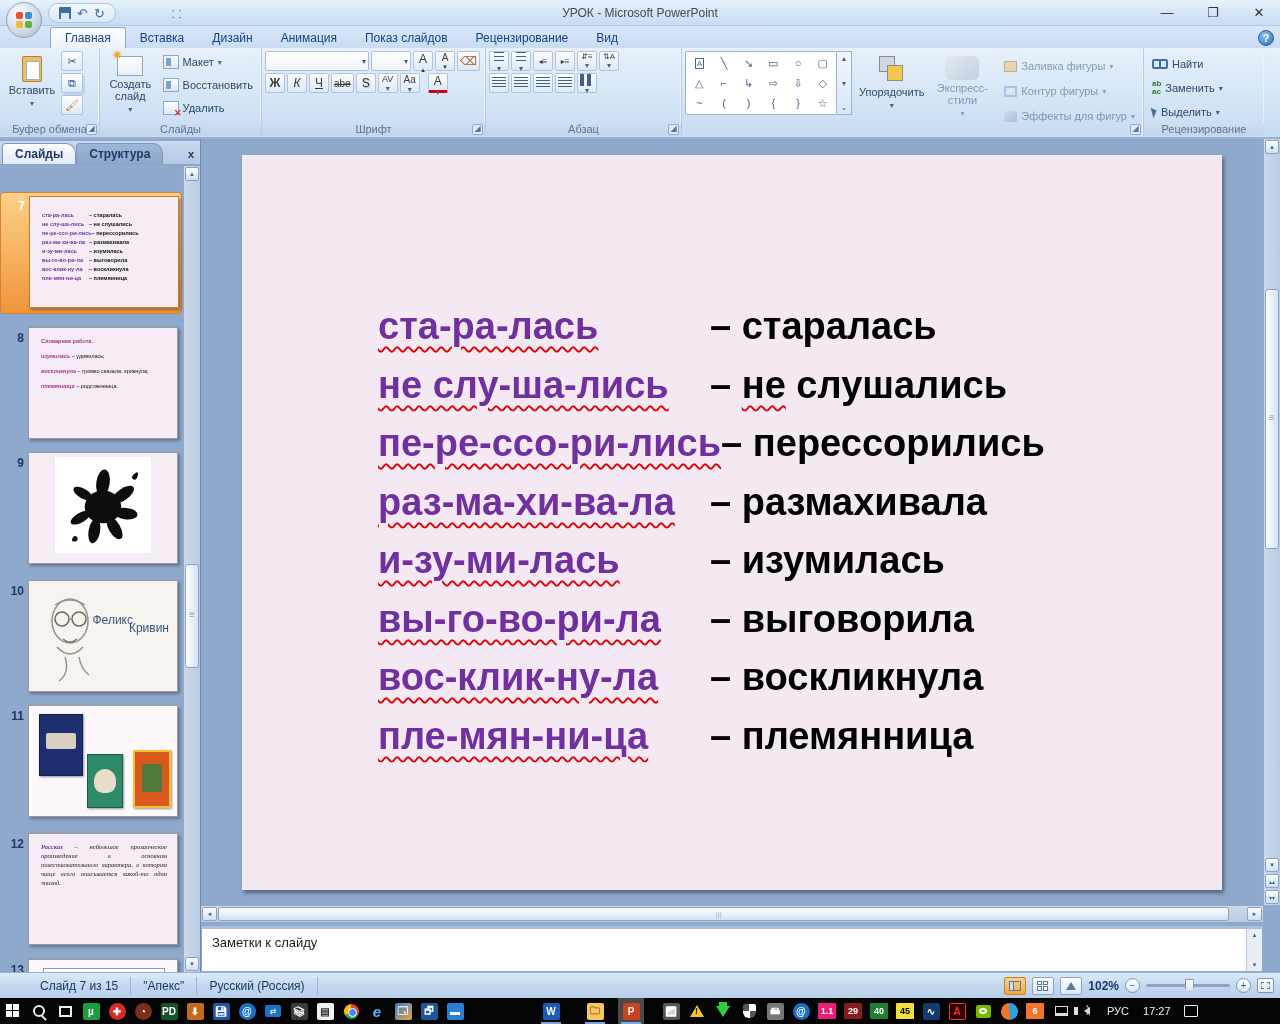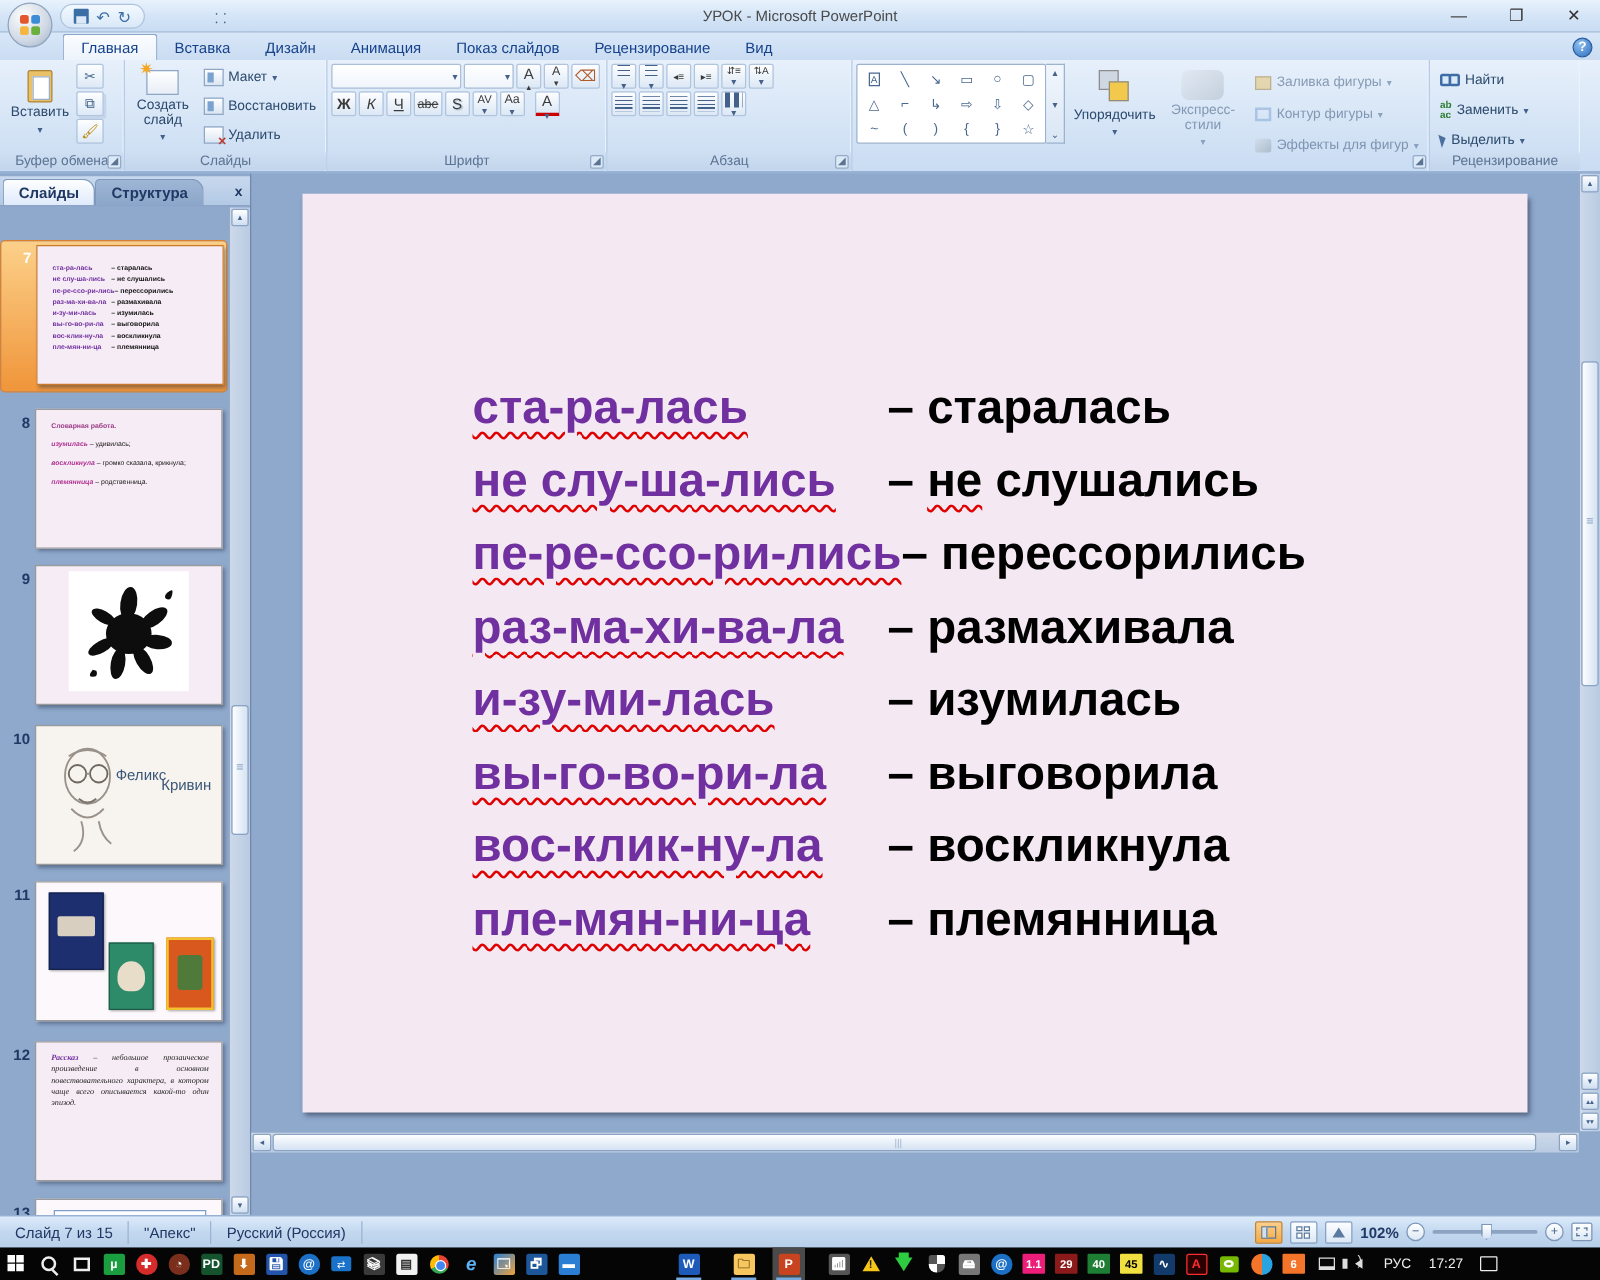--- a/index.html
+++ b/index.html
@@ -162,21 +162,21 @@
 
   .notes { position:absolute; left:0; right:17px; top:787px; bottom:0; background:#fff; border:1px solid #93aac9;
       border-top:3px solid #a8bedb; }
   .notes-text { padding:6px 0 0 10px; font-size:13px; color:#1a1a1a; }
   .notes-scroll { position:absolute; right:0; top:0; bottom:0; width:16px; background:#e8eef6; border-left:1px solid #b9c9de;
       display:flex; flex-direction:column; justify-content:space-between; align-items:center; font-size:7px; color:#44618a; padding:2px 0; }
 
   
   .statusbar { position:absolute; left:0; right:0; bottom:26px; height:26px;
       background:linear-gradient(#dcebfb,#c3d8ef 50%,#b7cfe9); border-top:1px solid #96b1d4;
-      display:flex; align-items:center; font-size:12px; color:#1f3864; }
+      display:flex; align-items:center; font-size:12px; color:#1f3864;padding-left:28px; }
   .sseg { padding:0 12px; height:18px; line-height:18px; border-right:1px solid #9ab2d4; }
   .sright { margin-left:auto; display:flex; align-items:center; gap:6px; padding-right:6px; }
   .viewbtn { width:22px; height:18px; border:1px solid #8aa3c4; border-radius:2px; background:linear-gradient(#fdfeff,#dce8f5);
       display:grid; place-items:center; }
   .viewbtn.active { background:linear-gradient(#fcd08a,#f5a93f); border-color:#c9802a; }
   .vb-norm { width:12px; height:10px; border:1px solid #5a7aa0; display:flex; }
   .vb-norm i { width:4px; border-right:1px solid #5a7aa0; background:#cfe0f2; }
   .vb-sort { width:12px; height:10px; display:grid; grid-template-columns:5px 5px; gap:1px; }
   .vb-sort i { border:1px solid #5a7aa0; background:#fff; }
   .vb-show { width:0; height:0; border-left:5px solid transparent; border-right:5px solid transparent; border-top:8px solid #5a7aa0; transform:rotate(180deg); }
@@ -610,20 +610,27 @@
         <span class="sbtn" style="bottom:17px;font-size:6px">▴▴</span>
         <span class="sbtn" style="bottom:1px;font-size:6px">▾▾</span>
       </div>
 
       <div class="h-scroll">
         <span class="hbtn" style="left:1px">◂</span>
         <span class="h-thumb"></span>
         <span class="hbtn" style="right:1px">▸</span>
       </div>
 
+      <div class="notes">
+        <div class="notes-text">Заметки к слайду</div>
+        <div class="notes-scroll">
+          <span>▴</span>
+          <span>▾</span>
+        </div>
+      </div>
     </div>
   </div>
 
   <div class="statusbar">
     <span class="sseg">Слайд 7 из 15</span>
     <span class="sseg">"Апекс"</span>
     <span class="sseg">Русский (Россия)</span>
     <div class="sright">
       <span class="viewbtn active">
           <span class="vb-norm">

